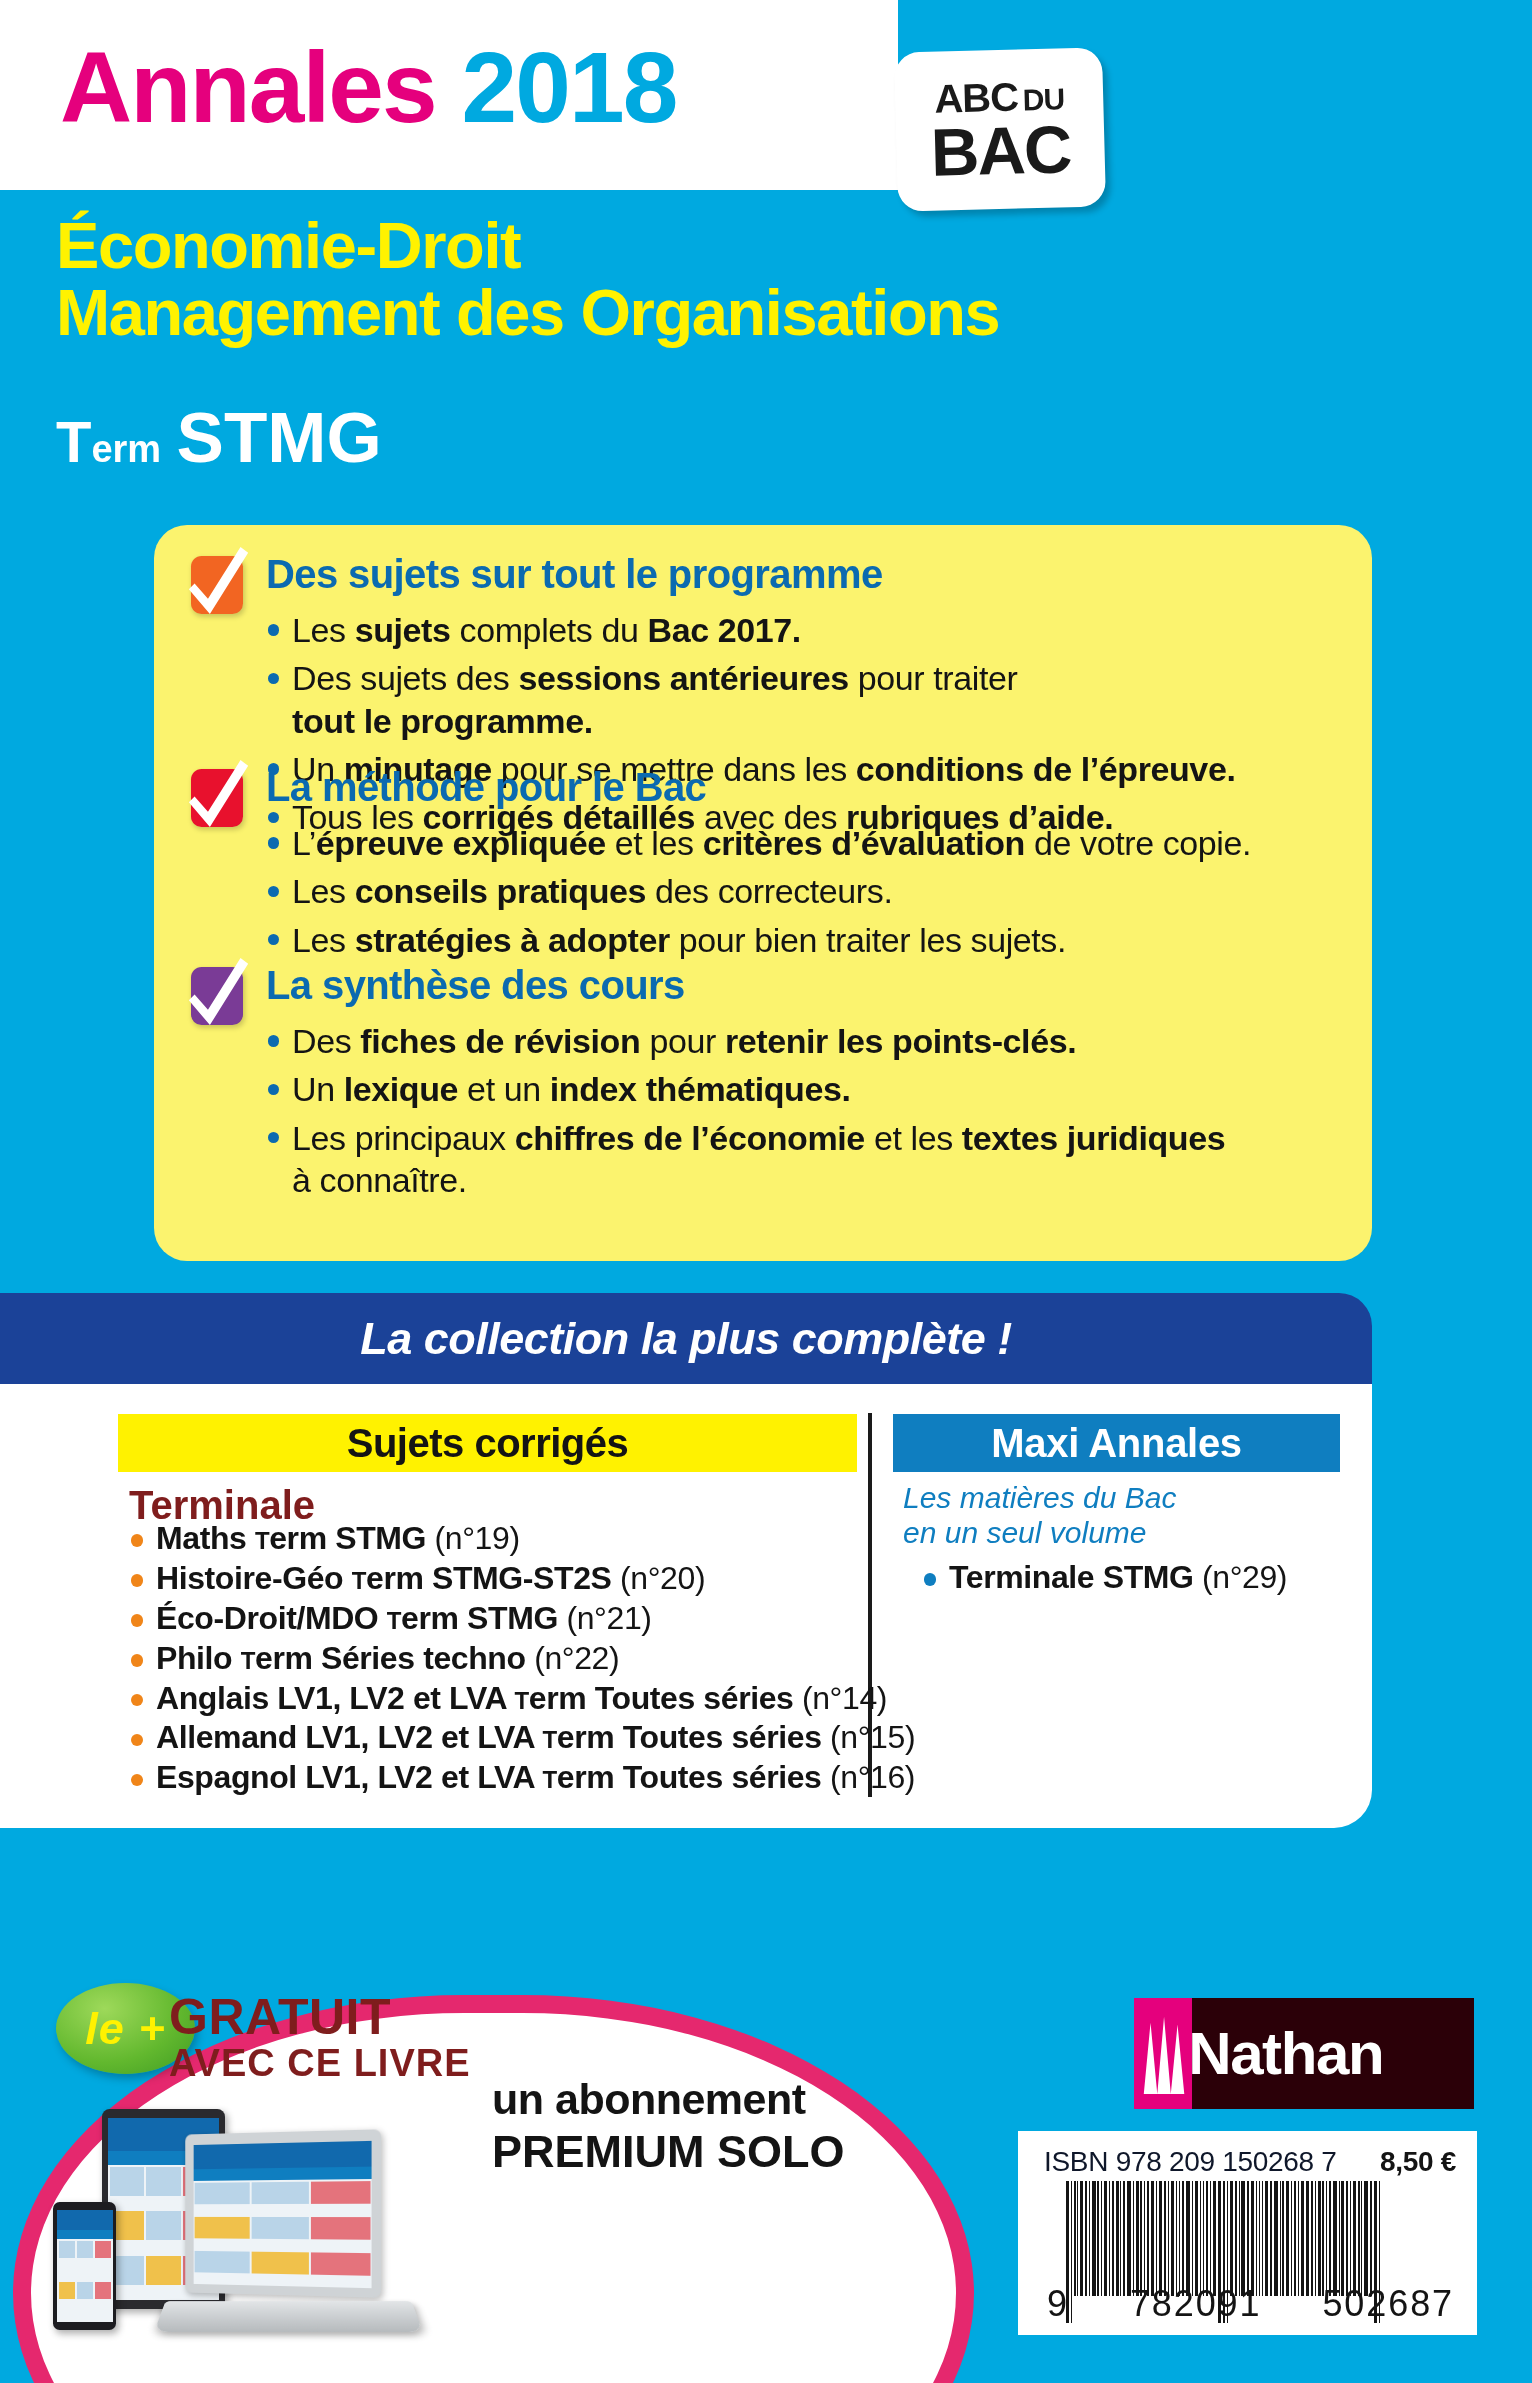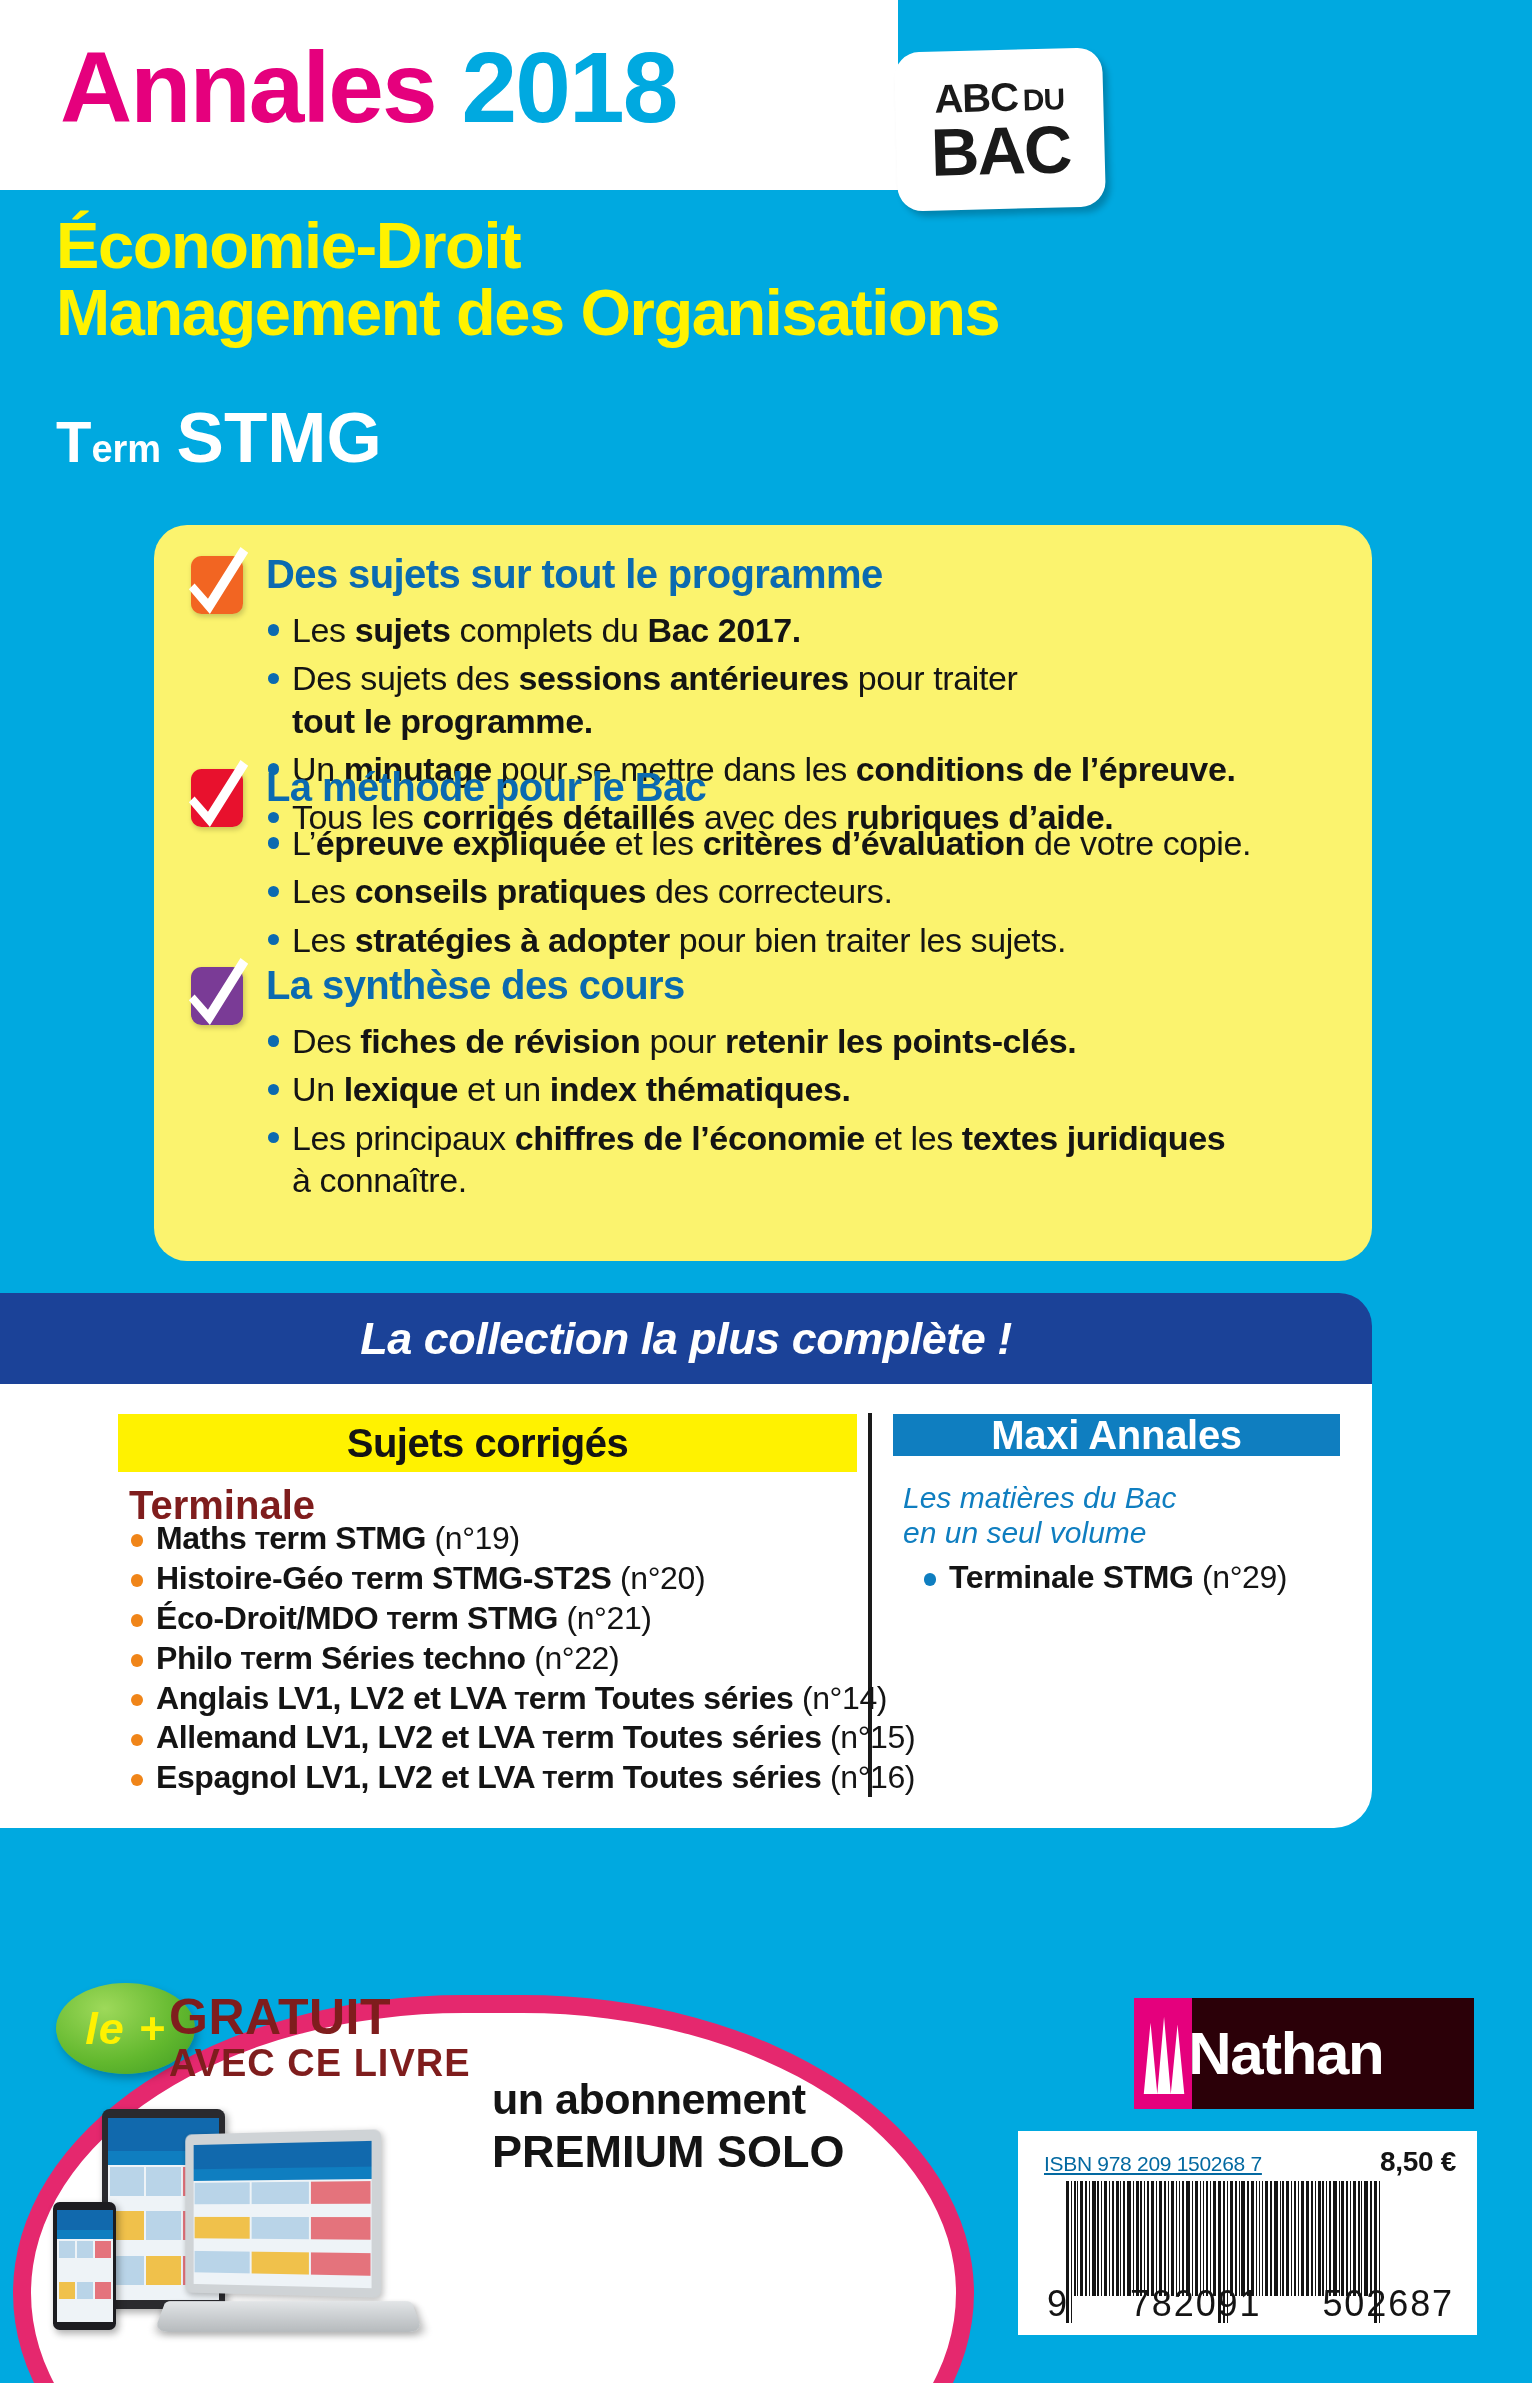--- a/index.html
+++ b/index.html
@@ -139,21 +139,21 @@
     position: absolute; left: 118px; top: 30px;
     width: 739px; height: 58px;
     background: #fff200;
     display: flex; align-items: center; justify-content: center;
   }
   .hdr-yellow span {
     color: #141414; font-size: 40px; font-weight: bold; letter-spacing: -0.5px;
   }
   .hdr-blue {
     position: absolute; left: 893px; top: 30px;
-    width: 447px; height: 42px;
+    width: 447px; height: 58px;
     background: #0f7ec0;
     display: flex; align-items: center; justify-content: center;
   }
   .hdr-blue span {
     color: #ffffff; font-size: 40px; font-weight: bold; letter-spacing: -0.3px;
   }
 
   .terminale-label {
     position: absolute; left: 129px; top: 99px;
     color: #7f1d1d; font-size: 40px; font-weight: bold; text-align: right;
@@ -303,21 +303,21 @@
   
   .barcode-box {
     position: absolute; left: 1018px; top: 2131px;
     width: 459px; height: 204px;
     background: #ffffff;
   }
   .bc-top {
     position: absolute; left: 26px; right: 21px; top: 15.4px;
     display: flex; justify-content: space-between; align-items: baseline;
   }
-  .bc-isbn { font-size: 21px; color: #0369a1; letter-spacing: -0.3px; text-decoration: underline; }
+  .bc-isbn { font-size: 28px; color: #0f172a; letter-spacing: -0.3px; }
   .bc-price { font-size: 28px; color: #141414; font-weight: bold; letter-spacing: -0.3px; }
   .bc-bars { position: absolute; left: 48px; top: 50px; height: 115px; display: flex; align-items: flex-start; }
   .bc-bars span { background: #141414; margin-right: 1.9px; }
   .bc-digits {
     position: absolute; left: 29px; right: 23px; bottom: 9.6px;
     display: flex; justify-content: space-between;
     font-size: 36px; color: #141414; letter-spacing: 1.9px;
   }
 </style>
 </head>

